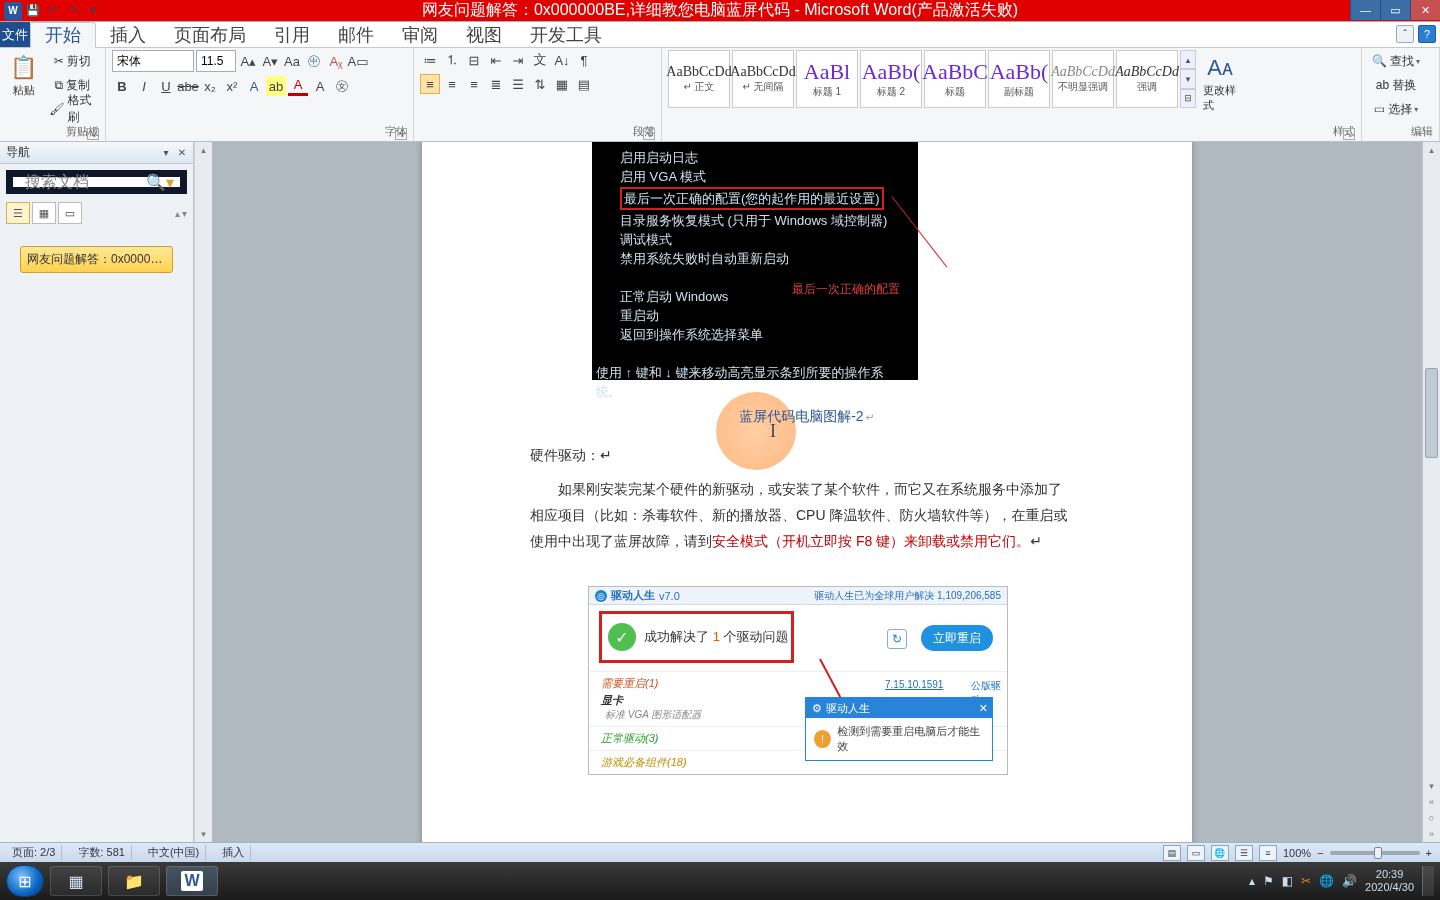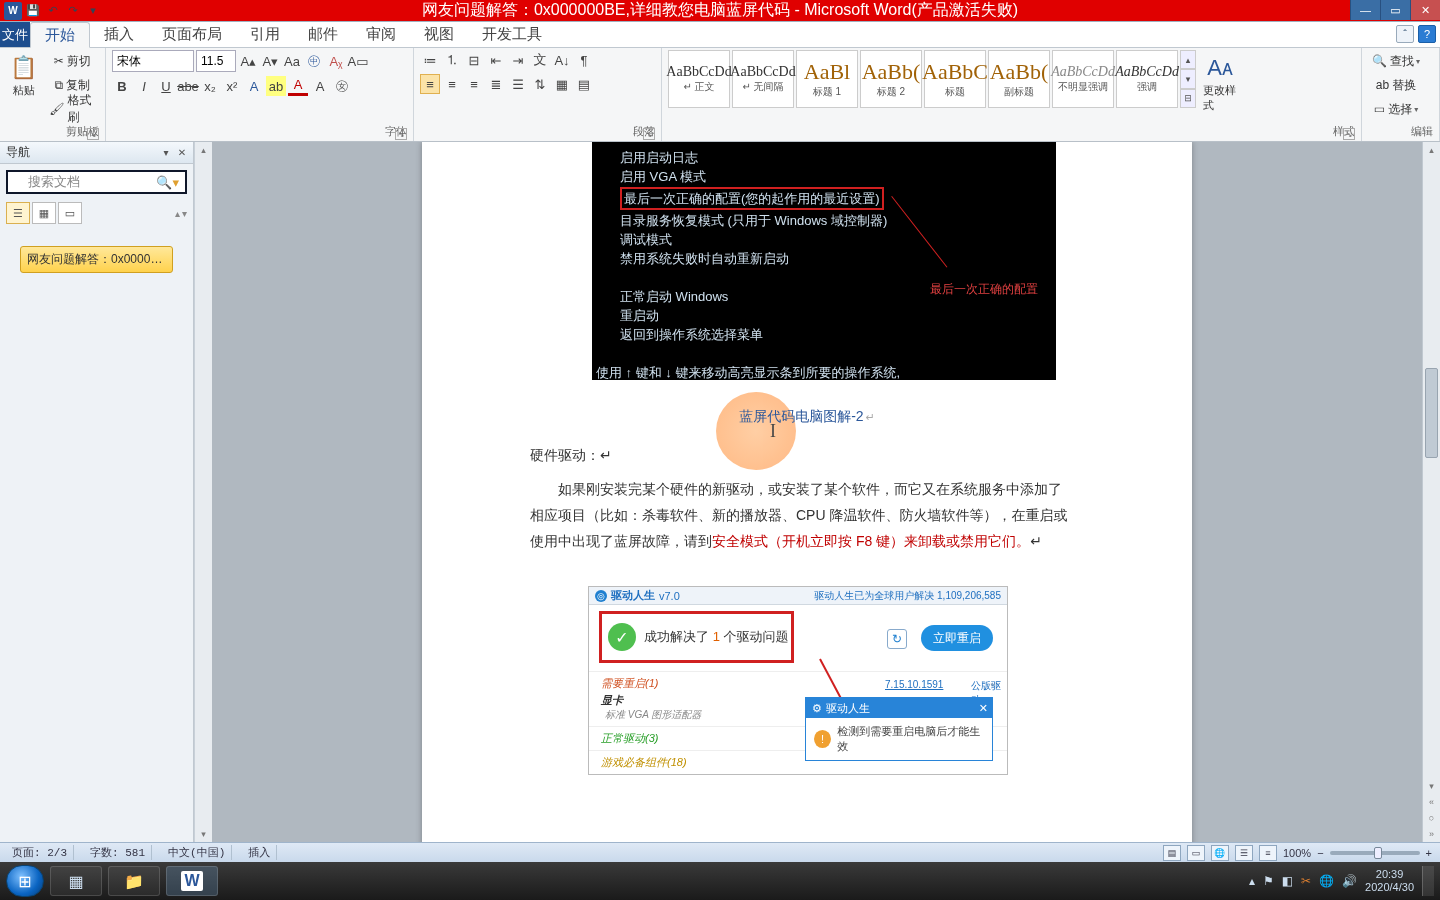--- a/index.html
+++ b/index.html
@@ -12,21 +12,21 @@
 .qat .ico { width: 18px; height: 18px; display: flex; align-items: center; justify-content: center; font-size: 11px; color: #345; }
 .qat .wordicon { background: #2b579a; color: #fff; font-weight: bold; font-size: 10px; border-radius: 2px; }
 .titlecenter { position: absolute; left: 50%; transform: translateX(-50%); font-size: 16px; white-space: nowrap; }
 .winbtns { position: absolute; right: 0; top: 0; display: flex; }
 .winbtn { width: 30px; height: 20px; display: flex; align-items: center; justify-content: center; font-size: 11px; color: #fff; background: #3a6ea5; border-left: 1px solid #285080; }
 .winbtn.close { background: #c75050; }
 
 
 .ribbontabs { height: 26px; background: #fff; display: flex; align-items: stretch; border-bottom: 1px solid #c0c8d0; position: relative; }
 .filetab { background: #1e4e8e; color: #fff; padding: 0 2px; display: flex; align-items: center; font-size: 13px; }
-.rtab { padding: 0 14px; display: flex; align-items: center; font-size: 15px; color: #444; cursor: default; }
+.rtab { padding: 0 14px; display: flex; align-items: center; font-size: 18px; color: #444; cursor: default; }
 .rtab.active { background: #f5f6f7; border: 1px solid #c0c8d0; border-bottom: 1px solid #f5f6f7; margin-bottom: -1px; border-radius: 3px 3px 0 0; color: #2b579a; }
 .ribboncorner { position: absolute; right: 4px; top: 3px; display: flex; gap: 4px; }
 .ribboncorner .cbtn { width: 18px; height: 18px; border: 1px solid #9ab; background: #eef3f9; display: flex; align-items: center; justify-content: center; font-size: 11px; color: #246; border-radius: 2px; }
 
 
 .ribbon { height: 94px; background: #f5f6f7; border-bottom: 1px solid #b8c0c8; display: flex; }
 .group { border-right: 1px solid #d0d6dc; padding: 2px 6px 1px 6px; display: flex; flex-direction: column; position: relative; }
 .group .body { flex: 1; display: flex; gap: 4px; align-items: flex-start; }
 .group .label { height: 16px; font-size: 11px; color: #666; text-align: right; position: relative; }
 .group .label .launcher { position: absolute; right: 0; bottom: 0; width: 12px; height: 12px; border: 1px solid #aaa; font-size: 8px; display: flex; align-items: center; justify-content: center; color: #666; }
@@ -38,50 +38,50 @@
 .fontrow { display: flex; gap: 2px; align-items: center; }
 .fontsel { height: 22px; border: 1px solid #aab; background: #fff; font-size: 12px; padding: 0 4px; display: flex; align-items: center; }
 .fontsel.name { width: 82px; }
 .fontsel.size { width: 40px; }
 .ico16 { width: 20px; height: 20px; display: inline-flex; align-items: center; justify-content: center; font-size: 13px; color: #444; }
 .toggled { background: #fbe3a8; border: 1px solid #e0b050; }
 
 
 .stylebox { width: 62px; height: 58px; border: 1px solid #ccc; background: #fff; display: flex; flex-direction: column; align-items: center; justify-content: center; font-size: 10px; color: #555; }
 .stylebox .prev { font-family: "Times New Roman", serif; font-size: 14px; color: #333; }
-.stylebox.big .prev { font-size: 22px; color: #a16207; }
+.stylebox.big .prev { font-size: 22px; color: #6d28d9; }
 .stylerow { display: flex; gap: 2px; }
 .stylectl { width: 16px; display: flex; flex-direction: column; }
 .stylectl div { flex: 1; border: 1px solid #ccc; background: #eef; display: flex; align-items: center; justify-content: center; font-size: 9px; color: #555; }
 
 
 .workarea { position: absolute; top: 142px; left: 0; right: 0; bottom: 58px; display: flex; }
 
 
 .navpane { width: 194px; border-right: 1px solid #c0c8d0; background: #eef2f6; display: flex; flex-direction: column; }
 .navhdr { height: 22px; background: linear-gradient(#f4f8fc,#dde7f0); border-bottom: 1px solid #c0c8d0; display: flex; align-items: center; padding: 0 6px; font-size: 12px; color: #333; position: relative; }
 .navhdr .ctl { position: absolute; right: 4px; display: flex; gap: 2px; }
 .navhdr .ctl span { width: 14px; height: 14px; display: flex; align-items: center; justify-content: center; font-size: 10px; color: #555; }
-.navsearch { margin: 6px; height: 24px; border: 2px solid #0f172a; background: #fff; display: flex; align-items: center; padding: 0 20px; font-size: 13px; color: #888; position: relative; }
+.navsearch { margin: 6px; height: 24px; border: 7px solid #0f172a; background: #fff; display: flex; align-items: center; padding: 0 12px; font-size: 16px; color: #888; position: relative; }
 .navsearch .mag { position: absolute; right: 6px; color: #e0a030; }
 .navtabs { margin: 2px 6px; display: flex; gap: 2px; align-items: center; }
 .navtabs .ntab { width: 24px; height: 22px; border: 1px solid #bbb; background: #fff; display: flex; align-items: center; justify-content: center; font-size: 11px; color: #555; }
 .navtabs .ntab.active { background: #fff4d0; border-color: #dab050; }
 .navtabs .navarrows { margin-left: auto; display: flex; gap: 2px; font-size: 10px; color: #888; }
 .navlist { margin: 20px; }
 .navitem { background: linear-gradient(#ffe89a,#ffd24d); border: 1px solid #d0a020; border-radius: 3px; padding: 4px 6px; font-size: 12px; color: #333; white-space: nowrap; overflow: hidden; text-overflow: ellipsis; }
 .navscroll { width: 18px; background: #e8ecf0; border-left: 1px solid #c8d0d8; display: flex; flex-direction: column; }
 .navscroll .sbtn { height: 16px; display: flex; align-items: center; justify-content: center; font-size: 9px; color: #777; }
 
 
 .docwrap { flex: 1; background: #b0b8c0; position: relative; overflow: hidden; }
 .page { position: absolute; left: 210px; width: 770px; top: 0; bottom: -300px; background: #fff; box-shadow: 0 0 6px rgba(0,0,0,.3); }
 
 
-.bootmenu { position: absolute; left: 170px; top: 0; width: 464px; height: 238px; background: #000; color: #cfe0ee; font-family: SimSun, monospace; font-size: 13px; padding: 6px 28px 6px 28px; line-height: 19px; }
+.bootmenu { position: absolute; left: 170px; top: 0; width: 326px; height: 238px; background: #000; color: #cfe0ee; font-family: SimSun, monospace; font-size: 13px; padding: 6px 28px 6px 28px; line-height: 19px; }
 .bootmenu .hl { border: 2px solid #d02020; padding: 0 2px; display: inline-block; margin: 1px 0; }
 .bootmenu .note { position: absolute; right: 18px; top: 138px; color: #e04040; font-size: 12px; }
 .redline { position: absolute; left: 300px; top: 54px; width: 90px; height: 90px; border-top: 1px solid #d02020; transform: rotate(52deg); transform-origin: 0 0; pointer-events:none; }
 
 .caption { position: absolute; left: 0; right: 0; top: 266px; text-align: center; font-size: 14px; color: #2b579a; }
 .caption::after { content: "↵"; color: #aaa; font-size: 11px; margin-left: 2px; }
 .cursorcircle { position: absolute; left: 294px; top: 250px; width: 80px; height: 78px; border-radius: 50%; background: radial-gradient(#ffc99a,#ffb277); opacity: .9; display: flex; align-items: center; justify-content: flex-end; padding-right: 20px; }
 .cursorcircle::after { content: "I"; font-family: serif; font-size: 18px; color: #333; }
 
 .bodytext { position: absolute; left: 108px; top: 300px; width: 544px; font-size: 14px; color: #333; line-height: 26px; }
@@ -117,21 +117,21 @@
 .drvlnk { position:absolute; left:382px; top:92px; font-size:10px; color:#2070c0; }
 
 
 .docscroll { width: 18px; background: #e8ecf0; display: flex; flex-direction: column; border-left: 1px solid #c0c8d0; }
 .docscroll .sbtn { height: 16px; display: flex; align-items: center; justify-content: center; font-size: 9px; color: #777; }
 .docscroll .thumb { margin: 2px; background: #c0cad4; border: 1px solid #98a4b0; border-radius: 2px; height: 90px; margin-top: 210px; }
 .docscroll .track { flex:1; }
 
 
 .statusbar { position: absolute; bottom: 38px; left: 0; right: 0; height: 20px; background: linear-gradient(#dfe9f5,#c9d9ec); border-top: 1px solid #9fb4cb; display: flex; align-items: center; font-size: 11px; color: #334; padding: 0 6px; gap: 10px; }
-.statusbar .seg { padding: 0 6px; border-right: 1px solid #b0c0d0; font-family: Liberation Mono, monospace; }
+.statusbar .seg { padding: 0 6px; border-right: 1px solid #b0c0d0; }
 .zoom { position: absolute; right: 8px; display: flex; align-items: center; gap: 6px; }
 .zoom .viewbtn { width: 18px; height: 16px; border: 1px solid #8ea6bf; background: #eef4fb; display: flex; align-items: center; justify-content: center; font-size: 9px; }
 .zoom .slider { width: 90px; height: 4px; background: #9ab; position: relative; border-radius: 2px; }
 .zoom .slider .knob { position: absolute; left: 44px; top: -4px; width: 8px; height: 12px; background: #eef; border: 1px solid #789; border-radius: 2px; }
 
 
 .taskbar { position: absolute; bottom: 0; left: 0; right: 0; height: 38px; background: linear-gradient(#3a3a3a,#1a1a1a); display: flex; align-items: center; padding: 0 6px; gap: 6px; }
 .start { width: 38px; height: 32px; border-radius: 16px; background: radial-gradient(circle at 40% 35%, #7ec0ff, #0a64c2 60%, #053a73); border: 1px solid #0a4270; display:flex; align-items:center; justify-content:center; }
 .tbtn { width: 52px; height: 30px; background: rgba(255,255,255,.06); border: 1px solid rgba(255,255,255,.15); border-radius: 3px; display: flex; align-items: center; justify-content: center; color: #cde; font-size: 16px; }
 .tray { position: absolute; right: 6px; display: flex; align-items: center; gap: 8px; color: #cde; font-size: 11px; }

